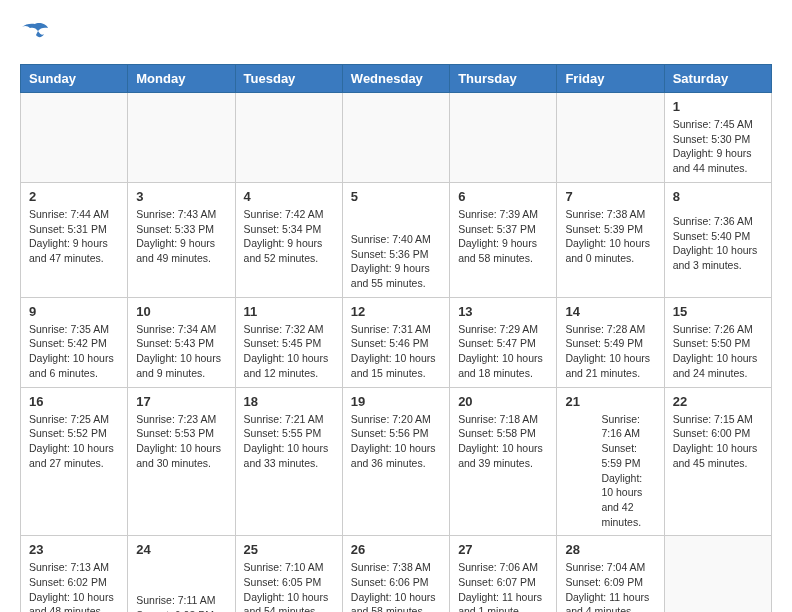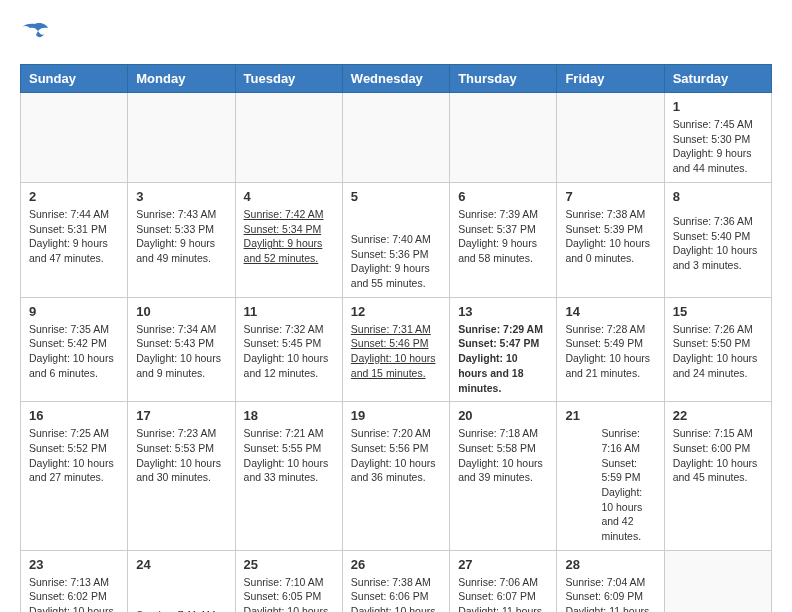--- a/index.html
+++ b/index.html
@@ -145,21 +145,21 @@
 Daylight: 9 hours and 47 minutes.</div>
         </td>
         <td>
           <span class="day-number">3</span>
           <div class="day-info" style="white-space: pre-line;">Sunrise: 7:43 AM
 Sunset: 5:33 PM
 Daylight: 9 hours and 49 minutes.</div>
         </td>
         <td>
           <span class="day-number">4</span>
-          <div class="day-info" style="white-space: pre-line; text-decoration: underline;">Sunrise: 7:42 AM
+          <div class="day-info" style="white-space: pre-line;">Sunrise: 7:42 AM
 Sunset: 5:34 PM
 Daylight: 9 hours and 52 minutes.</div>
         </td>
         <td>
           <span class="day-number">5</span>
           <div class="day-info" style="white-space: pre-line; margin-top: 28px;">Sunrise: 7:40 AM
 Sunset: 5:36 PM
 Daylight: 9 hours and 55 minutes.</div>
         </td>
         <td>
@@ -195,27 +195,27 @@
 Daylight: 10 hours and 9 minutes.</div>
         </td>
         <td>
           <span class="day-number">11</span>
           <div class="day-info" style="white-space: pre-line;">Sunrise: 7:32 AM
 Sunset: 5:45 PM
 Daylight: 10 hours and 12 minutes.</div>
         </td>
         <td>
           <span class="day-number">12</span>
-          <div class="day-info" style="white-space: pre-line; text-decoration: underline;">Sunrise: 7:31 AM
+          <div class="day-info" style="white-space: pre-line;">Sunrise: 7:31 AM
 Sunset: 5:46 PM
 Daylight: 10 hours and 15 minutes.</div>
         </td>
         <td>
           <span class="day-number">13</span>
-          <div class="day-info" style="white-space: pre-line; font-weight: bold;">Sunrise: 7:29 AM
+          <div class="day-info" style="white-space: pre-line;">Sunrise: 7:29 AM
 Sunset: 5:47 PM
 Daylight: 10 hours and 18 minutes.</div>
         </td>
         <td>
           <span class="day-number">14</span>
           <div class="day-info" style="white-space: pre-line;">Sunrise: 7:28 AM
 Sunset: 5:49 PM
 Daylight: 10 hours and 21 minutes.</div>
         </td>
         <td>

